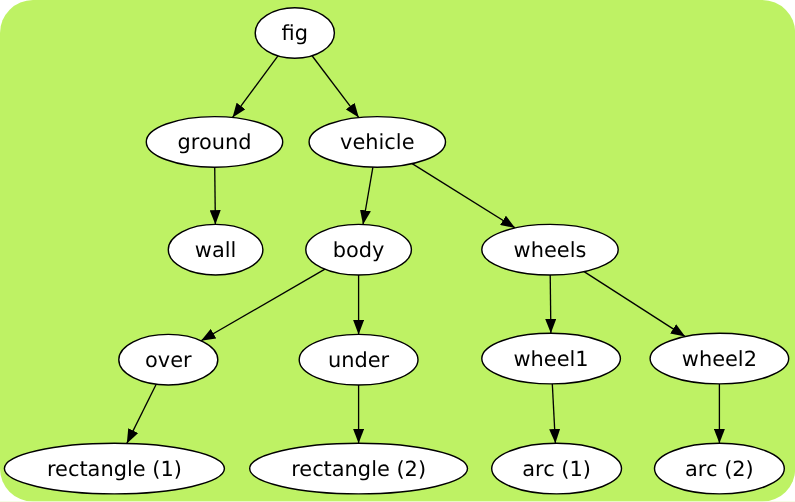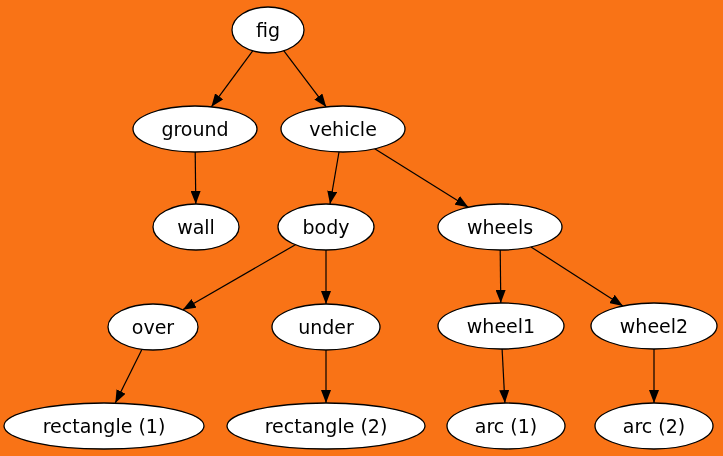--- a/index.html
+++ b/index.html
@@ -28,21 +28,21 @@
     fill: #ffffff;
     stroke-width: 1.3px;
   }
   #graph-svg line {
     stroke-width: 1.2px;
   }
 </style>
 </head>
 <body>
 
-<div id="stage" style="background: #f97316;">
+<div id="stage" style="background: #bef264; border-radius: 30px;">
   <svg id="graph-svg" viewBox="0 0 723 456" xmlns="http://www.w3.org/2000/svg">
     <defs>
       <marker id="arrowhead" viewBox="0 0 14 10" refX="13" refY="5" markerWidth="14" markerHeight="10" orient="auto" markerUnits="userSpaceOnUse">
         <path id="arrowhead-path" d="M0,0 L13,5 L0,10 z" fill="#000000"></path>
       </marker>
     </defs>
     <g id="edge-layer">
         <line x1="252.7" y1="50.8" x2="211.4" y2="106.8" stroke="#000000" marker-end="url(#arrowhead)"></line>
         <line x1="283.7" y1="50.7" x2="326.2" y2="106.9" stroke="#000000" marker-end="url(#arrowhead)"></line>
         <line x1="195.2" y1="152.0" x2="195.8" y2="204.0" stroke="#000000" marker-end="url(#arrowhead)"></line>

